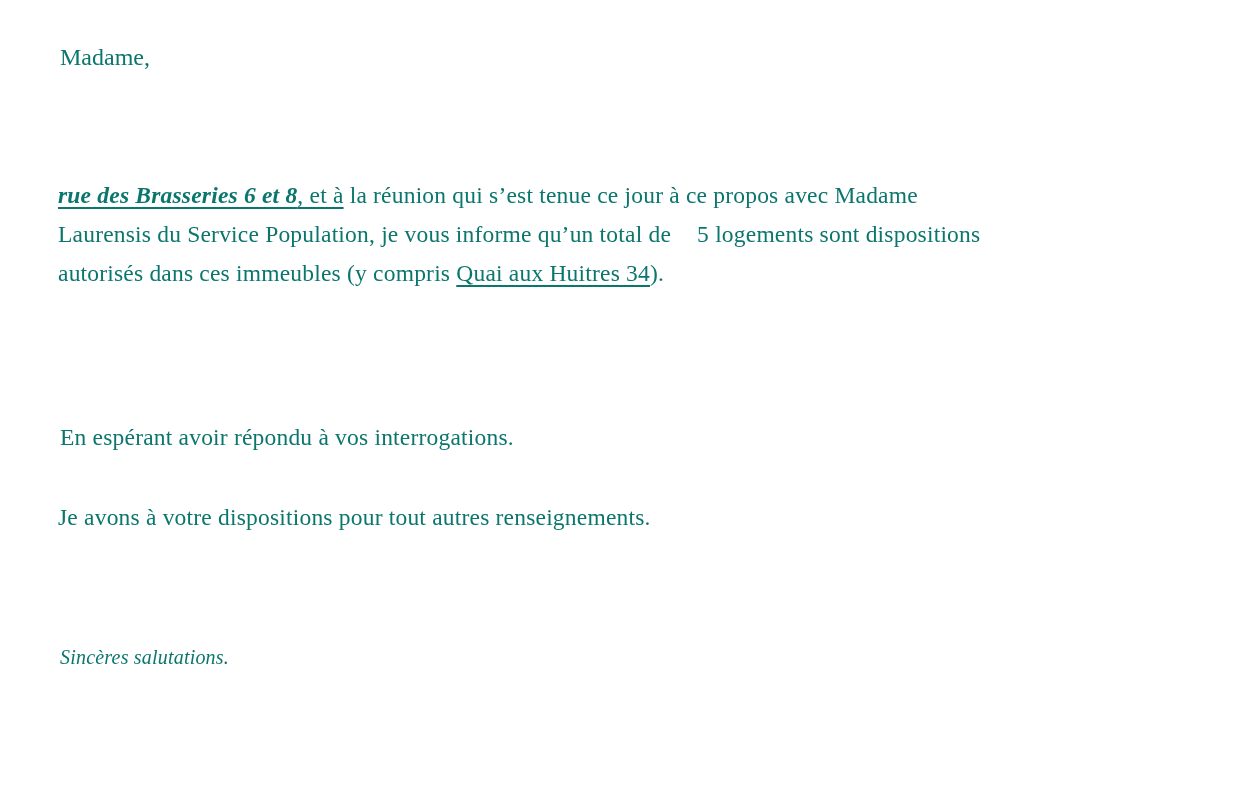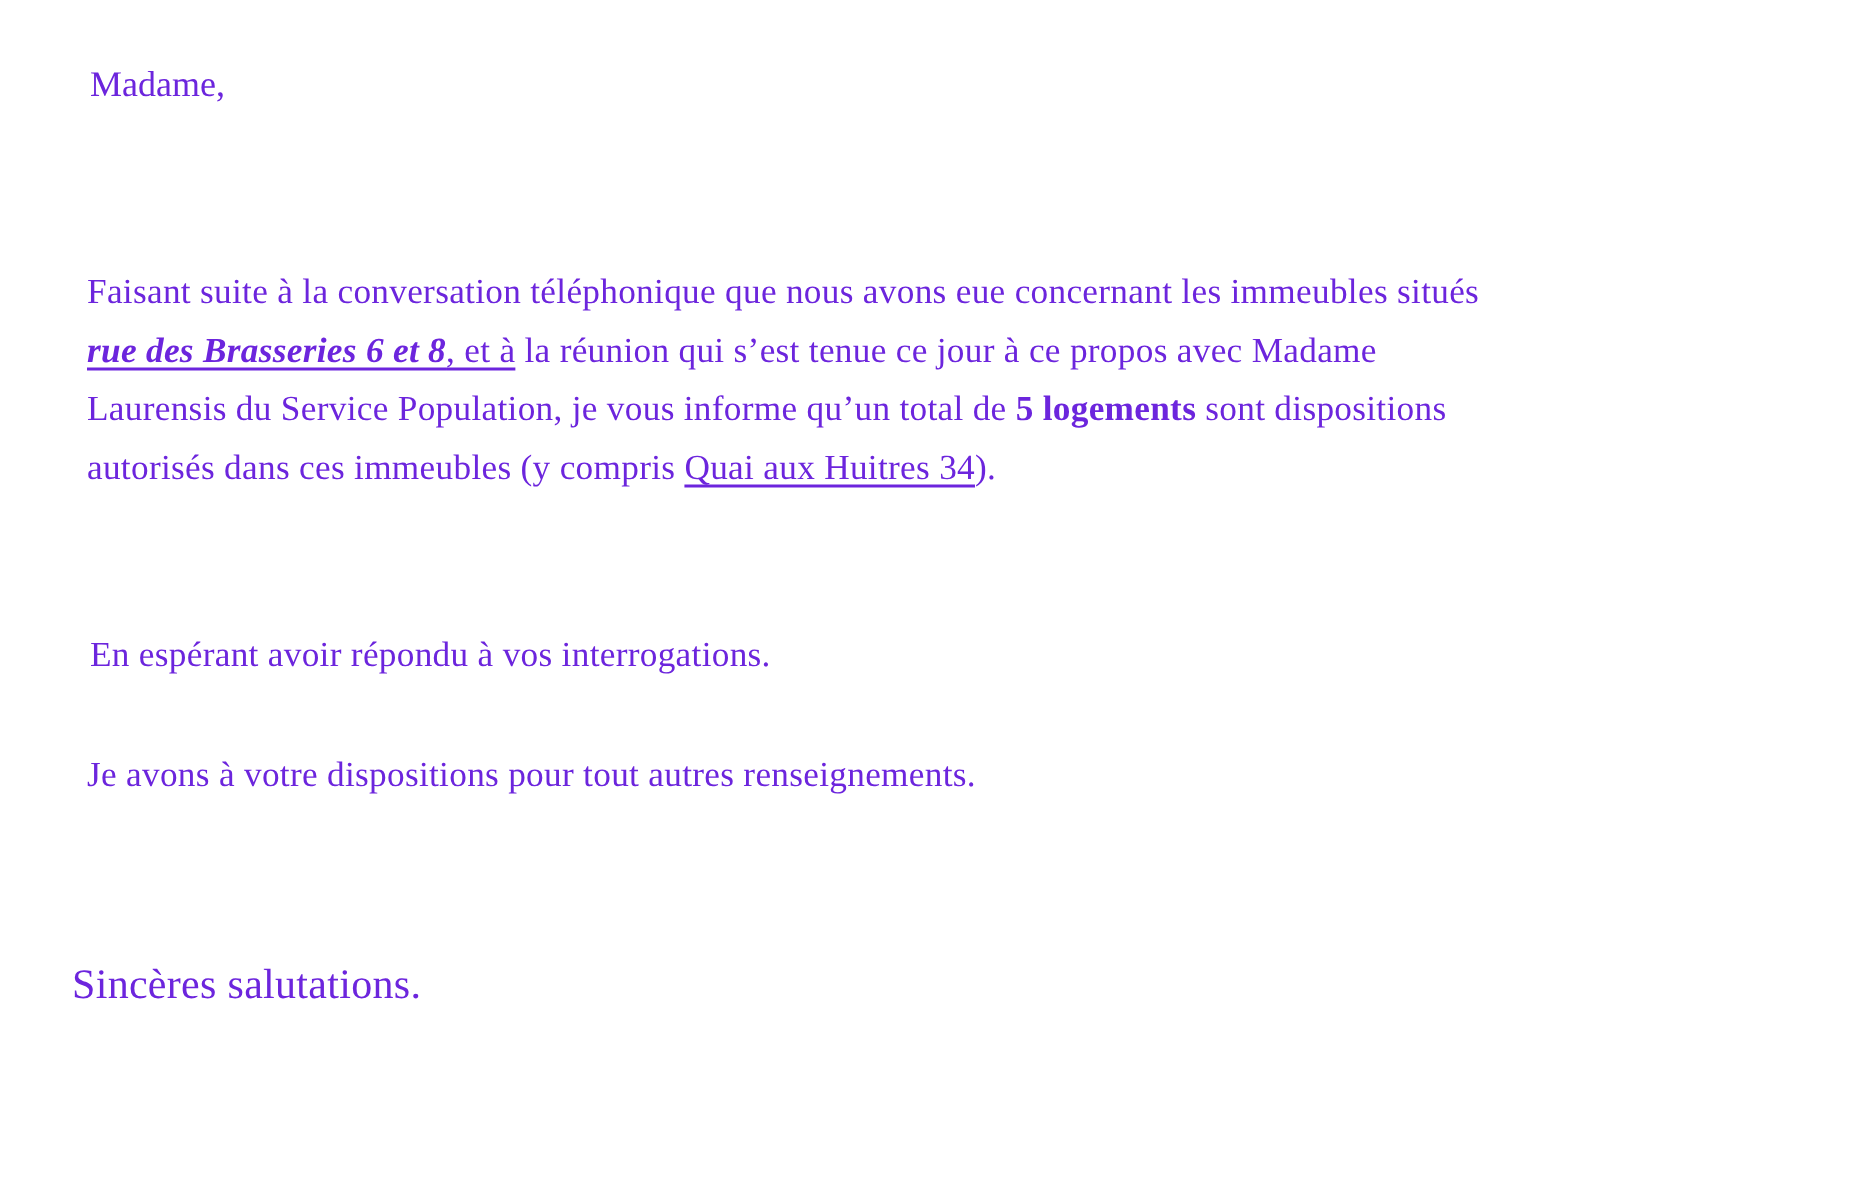--- a/index.html
+++ b/index.html
@@ -7,21 +7,21 @@
     padding: 0;
     background: #ffffff;
   }
   .page {
     position: relative;
     width: 1238px;
     height: 800px;
     background: #ffffff;
     overflow: hidden;
     font-family: "Liberation Serif", "DejaVu Serif", serif;
-    color: #6d28d9;
+    color: #0f766e;
   }
   
   .scan {
     filter: blur(0.35px) contrast(1.04);
   }
   .salutation {
     position: absolute;
     left: 60px;
     top: 42px;
     font-size: 24px;
@@ -34,21 +34,21 @@
     top: 176px;
     width: 1150px;
     font-size: 23.5px;
   }
   .para1 .line {
     line-height: 39px;
     white-space: nowrap;
     letter-spacing: 0.2px;
   }
   .seg.normal { font-weight: normal; text-decoration: none; }
-  .seg.bold { font-weight: bold; }
+  .seg.bold { font-weight: normal; margin-left: 20px; }
   .seg.underline { text-decoration: underline; text-underline-offset: 4px; }
   .seg.bold-underline {
     font-weight: bold;
     text-decoration: underline;
     text-underline-offset: 4px;
     font-style: italic;
   }
   .para2 {
     position: absolute;
     left: 60px;
@@ -62,38 +62,38 @@
     position: absolute;
     left: 58px;
     top: 501px;
     font-size: 23.5px;
     line-height: 32px;
     white-space: nowrap;
     letter-spacing: 0.2px;
   }
   .closing {
     position: absolute;
-    left: 48px;
+    left: 60px;
     top: 641px;
-    font-size: 28px;
+    font-size: 20px;
     line-height: 32px;
     white-space: nowrap;
     letter-spacing: 0.2px;
+    font-style: italic;
   }
 </style>
 </head>
 <body>
 
 <div class="page">
   <div class="scan">
 
     <div class="salutation">Madame,</div>
 
     <div class="para1">
-        <div class="line"><span class="seg normal">Faisant suite à la conversation téléphonique que nous avons eue concernant les immeubles situés</span></div>
         <div class="line"><span class="seg bold-underline">rue des Brasseries 6 et 8</span><span class="seg underline">, et à</span><span class="seg normal"> la réunion qui s’est tenue ce jour à ce propos avec Madame</span></div>
         <div class="line"><span class="seg normal">Laurensis du Service Population, je vous informe qu’un total de </span><span class="seg bold">5 logements</span><span class="seg normal"> sont dispositions</span></div>
         <div class="line"><span class="seg normal">autorisés dans ces immeubles (y compris </span><span class="seg underline">Quai aux Huitres 34</span><span class="seg normal">).</span></div>
       </div>
 
     <div class="para2">En espérant avoir répondu à vos interrogations.</div>
 
     <div class="para3">Je avons à votre dispositions pour tout autres renseignements.</div>
 
     <div class="closing">Sincères salutations.</div>

